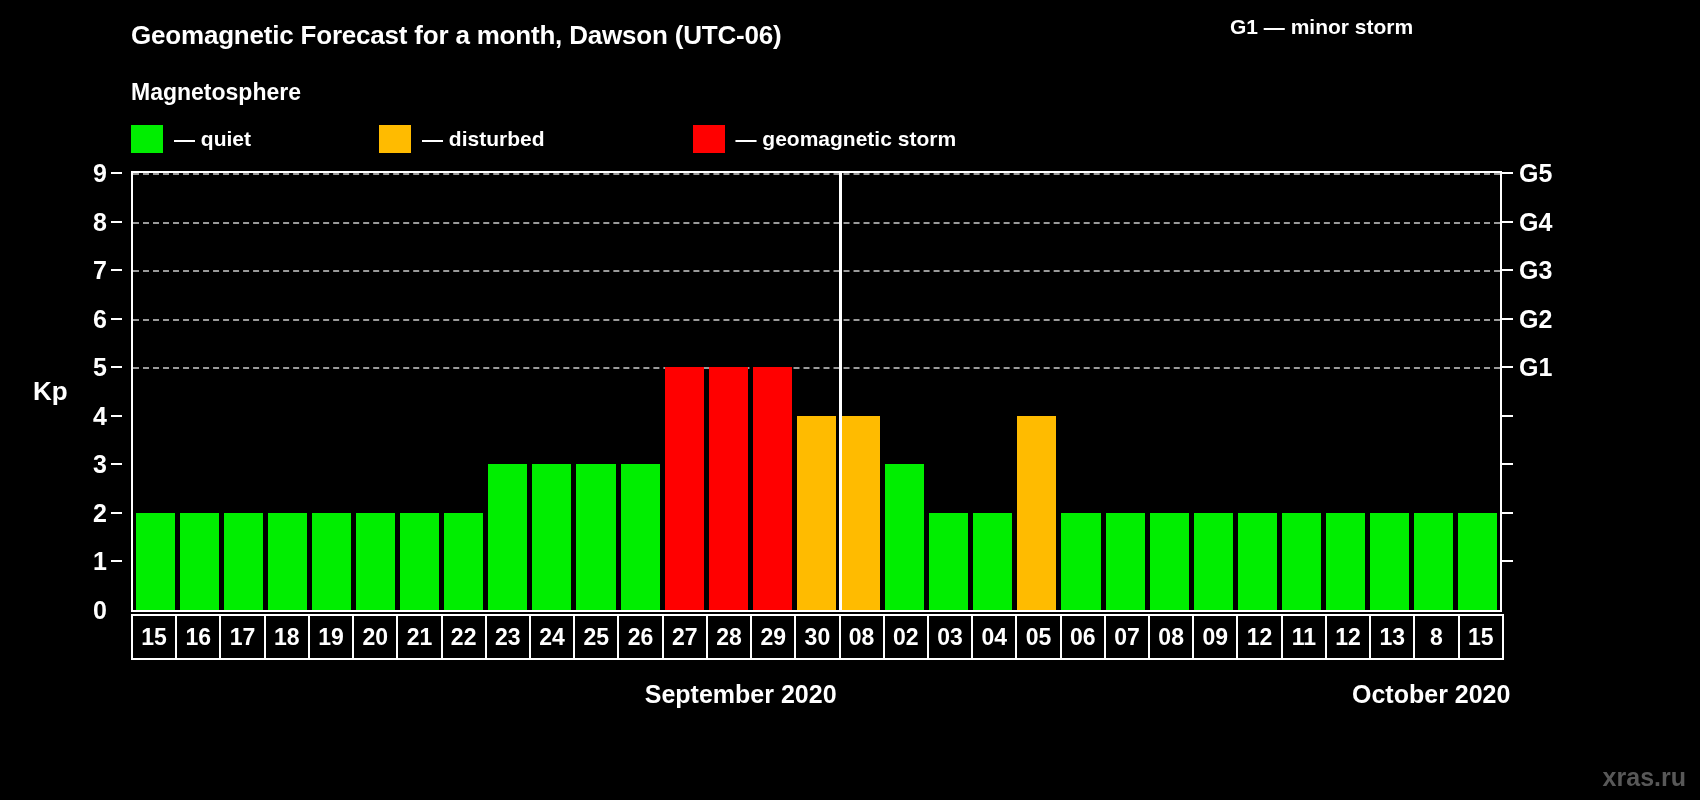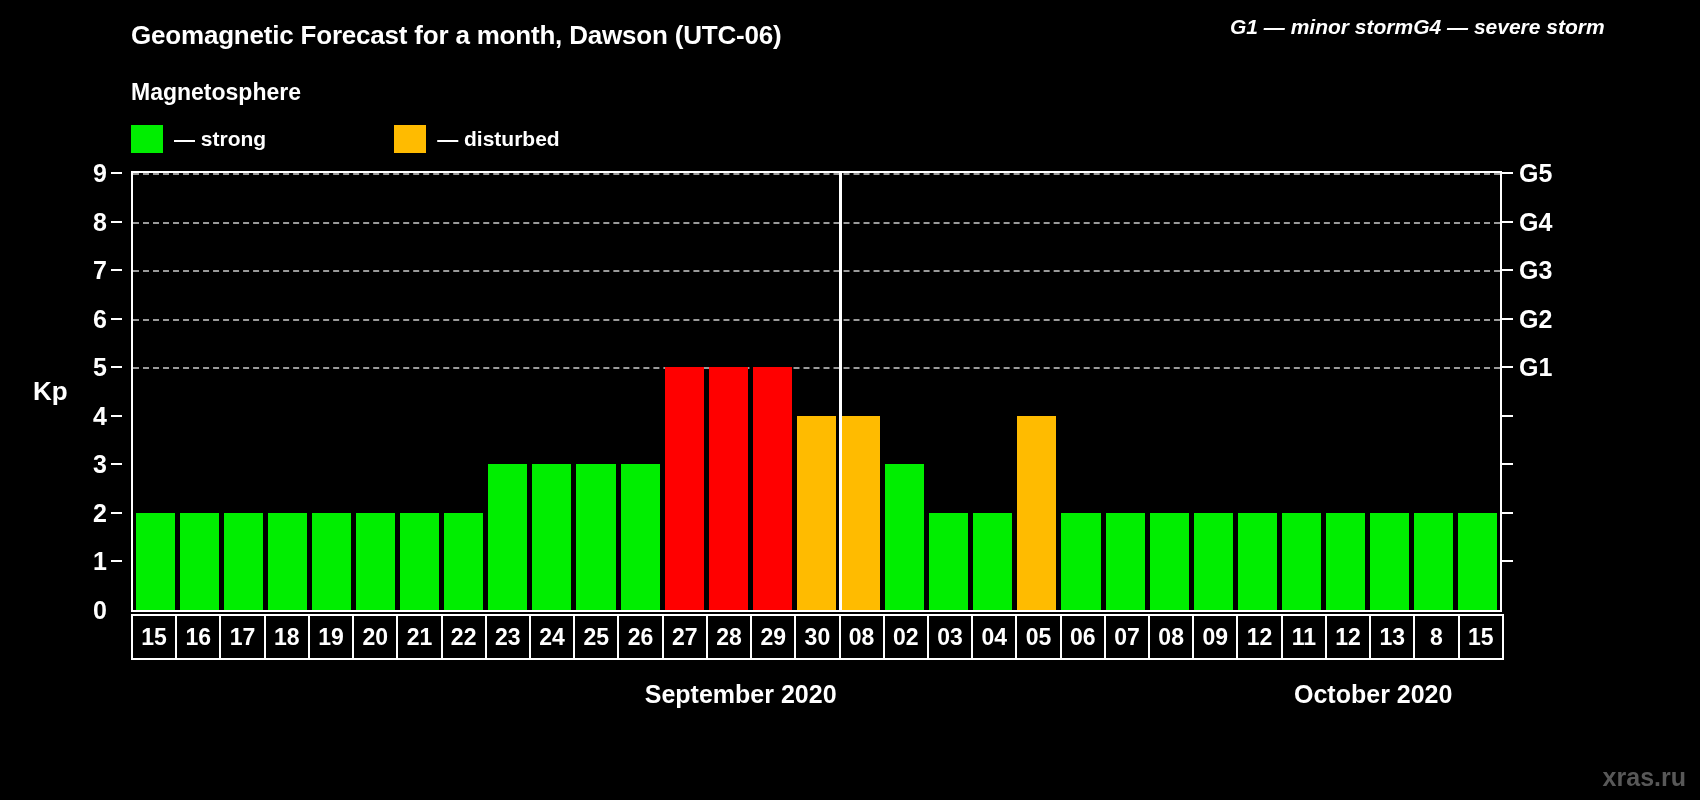--- a/index.html
+++ b/index.html
@@ -61,22 +61,21 @@
     white-space: nowrap;
     margin-left: 11px;
   }
 
   
   #g-scale-legend {
     position: absolute;
     left: 1230px;
     top: 12px;
     display: flex;
-    flex-direction: row;
-    font-style: italic;
+    flex-direction: column;
   }
   .g-scale-row {
     font-size: 21px;
     font-weight: bold;
     line-height: 29.5px;
     white-space: nowrap;
   }
 
   
   #plot-area {
@@ -230,31 +229,34 @@
 </style>
 </head>
 <body>
 
 <div id="chart-title">Geomagnetic Forecast for a month, Dawson (UTC-06)</div>
 
 <div id="magnetosphere-heading">Magnetosphere</div>
 <div id="legend">
     <div class="legend-entry">
       <div class="legend-swatch" style="background: rgb(0, 238, 0);"></div>
-      <div class="legend-label">— strong</div>
+      <div class="legend-label">— quiet</div>
     </div>
     <div class="legend-entry" style="margin-left: 128px;">
       <div class="legend-swatch" style="background: rgb(255, 187, 0);"></div>
       <div class="legend-label">— disturbed</div>
     </div>
+    <div class="legend-entry" style="margin-left: 148px;">
+      <div class="legend-swatch" style="background: rgb(255, 0, 0);"></div>
+      <div class="legend-label">— geomagnetic storm</div>
+    </div>
   </div>
 
 <div id="g-scale-legend">
     <div class="g-scale-row">G1 — minor storm</div>
-    <div class="g-scale-row">G4 — severe storm</div>
   </div>
 
 <div id="y-axis-labels">
     <div class="y-tick-label" style="top: 439px;">0</div>
     <div class="y-tick-label" style="top: 390.444px;">1</div>
     <div class="y-tick-mark" style="top: 390.444px;"></div>
     <div class="y-tick-label" style="top: 341.889px;">2</div>
     <div class="y-tick-mark" style="top: 341.889px;"></div>
     <div class="y-tick-label" style="top: 293.333px;">3</div>
     <div class="y-tick-mark" style="top: 293.333px;"></div>
@@ -427,16 +429,16 @@
     <div class="date-cell">12</div>
     <div class="date-cell">11</div>
     <div class="date-cell">12</div>
     <div class="date-cell">13</div>
     <div class="date-cell">8</div>
     <div class="date-cell">15</div>
   </div>
 
 <div id="month-captions">
     <div class="month-caption" style="left: 131px; width: 705.548px;">September 2020</div>
-    <div class="month-caption" style="left: 791px; width: 661.452px;">October 2020</div>
+    <div class="month-caption" style="left: 849px; width: 661.452px;">October 2020</div>
   </div>
 
 <div id="watermark">xras.ru</div>
 
 </body></html>

